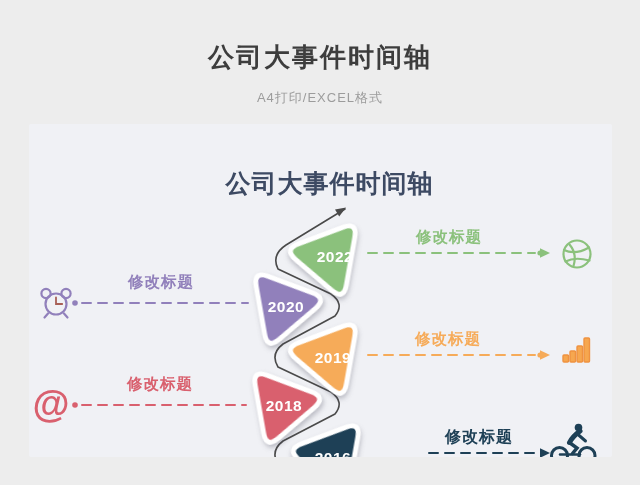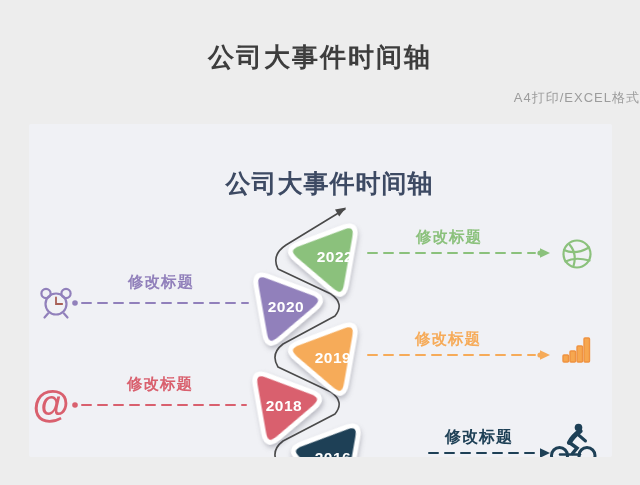--- a/index.html
+++ b/index.html
@@ -9,21 +9,21 @@
     font-family:"Liberation Sans","DejaVu Sans",sans-serif;
     position:relative;
   }
   .page-title {
     position:absolute; top:40px; left:0; right:0;
     text-align:center; font-size:26px; font-weight:bold; color:#3d3d3d;
     letter-spacing:2px;
   }
   .page-subtitle {
     position:absolute; top:89px; left:0; right:0;
-    text-align:right; font-size:13px; color:#9c9c9c; letter-spacing:1px;
+    text-align:center; font-size:13px; color:#9c9c9c; letter-spacing:1px;
   }
   .panel {
     position:absolute; left:29px; top:124px; width:583px; height:333px;
     background:#f0f1f5; border-radius:2px; overflow:hidden;
   }
   .poster-title {
     position:absolute; top:43px; left:0; right:0;
     text-align:center; font-size:25px; font-weight:bold; color:#3d4a63;
     letter-spacing:1px; transform:translateX(9px);
   }

